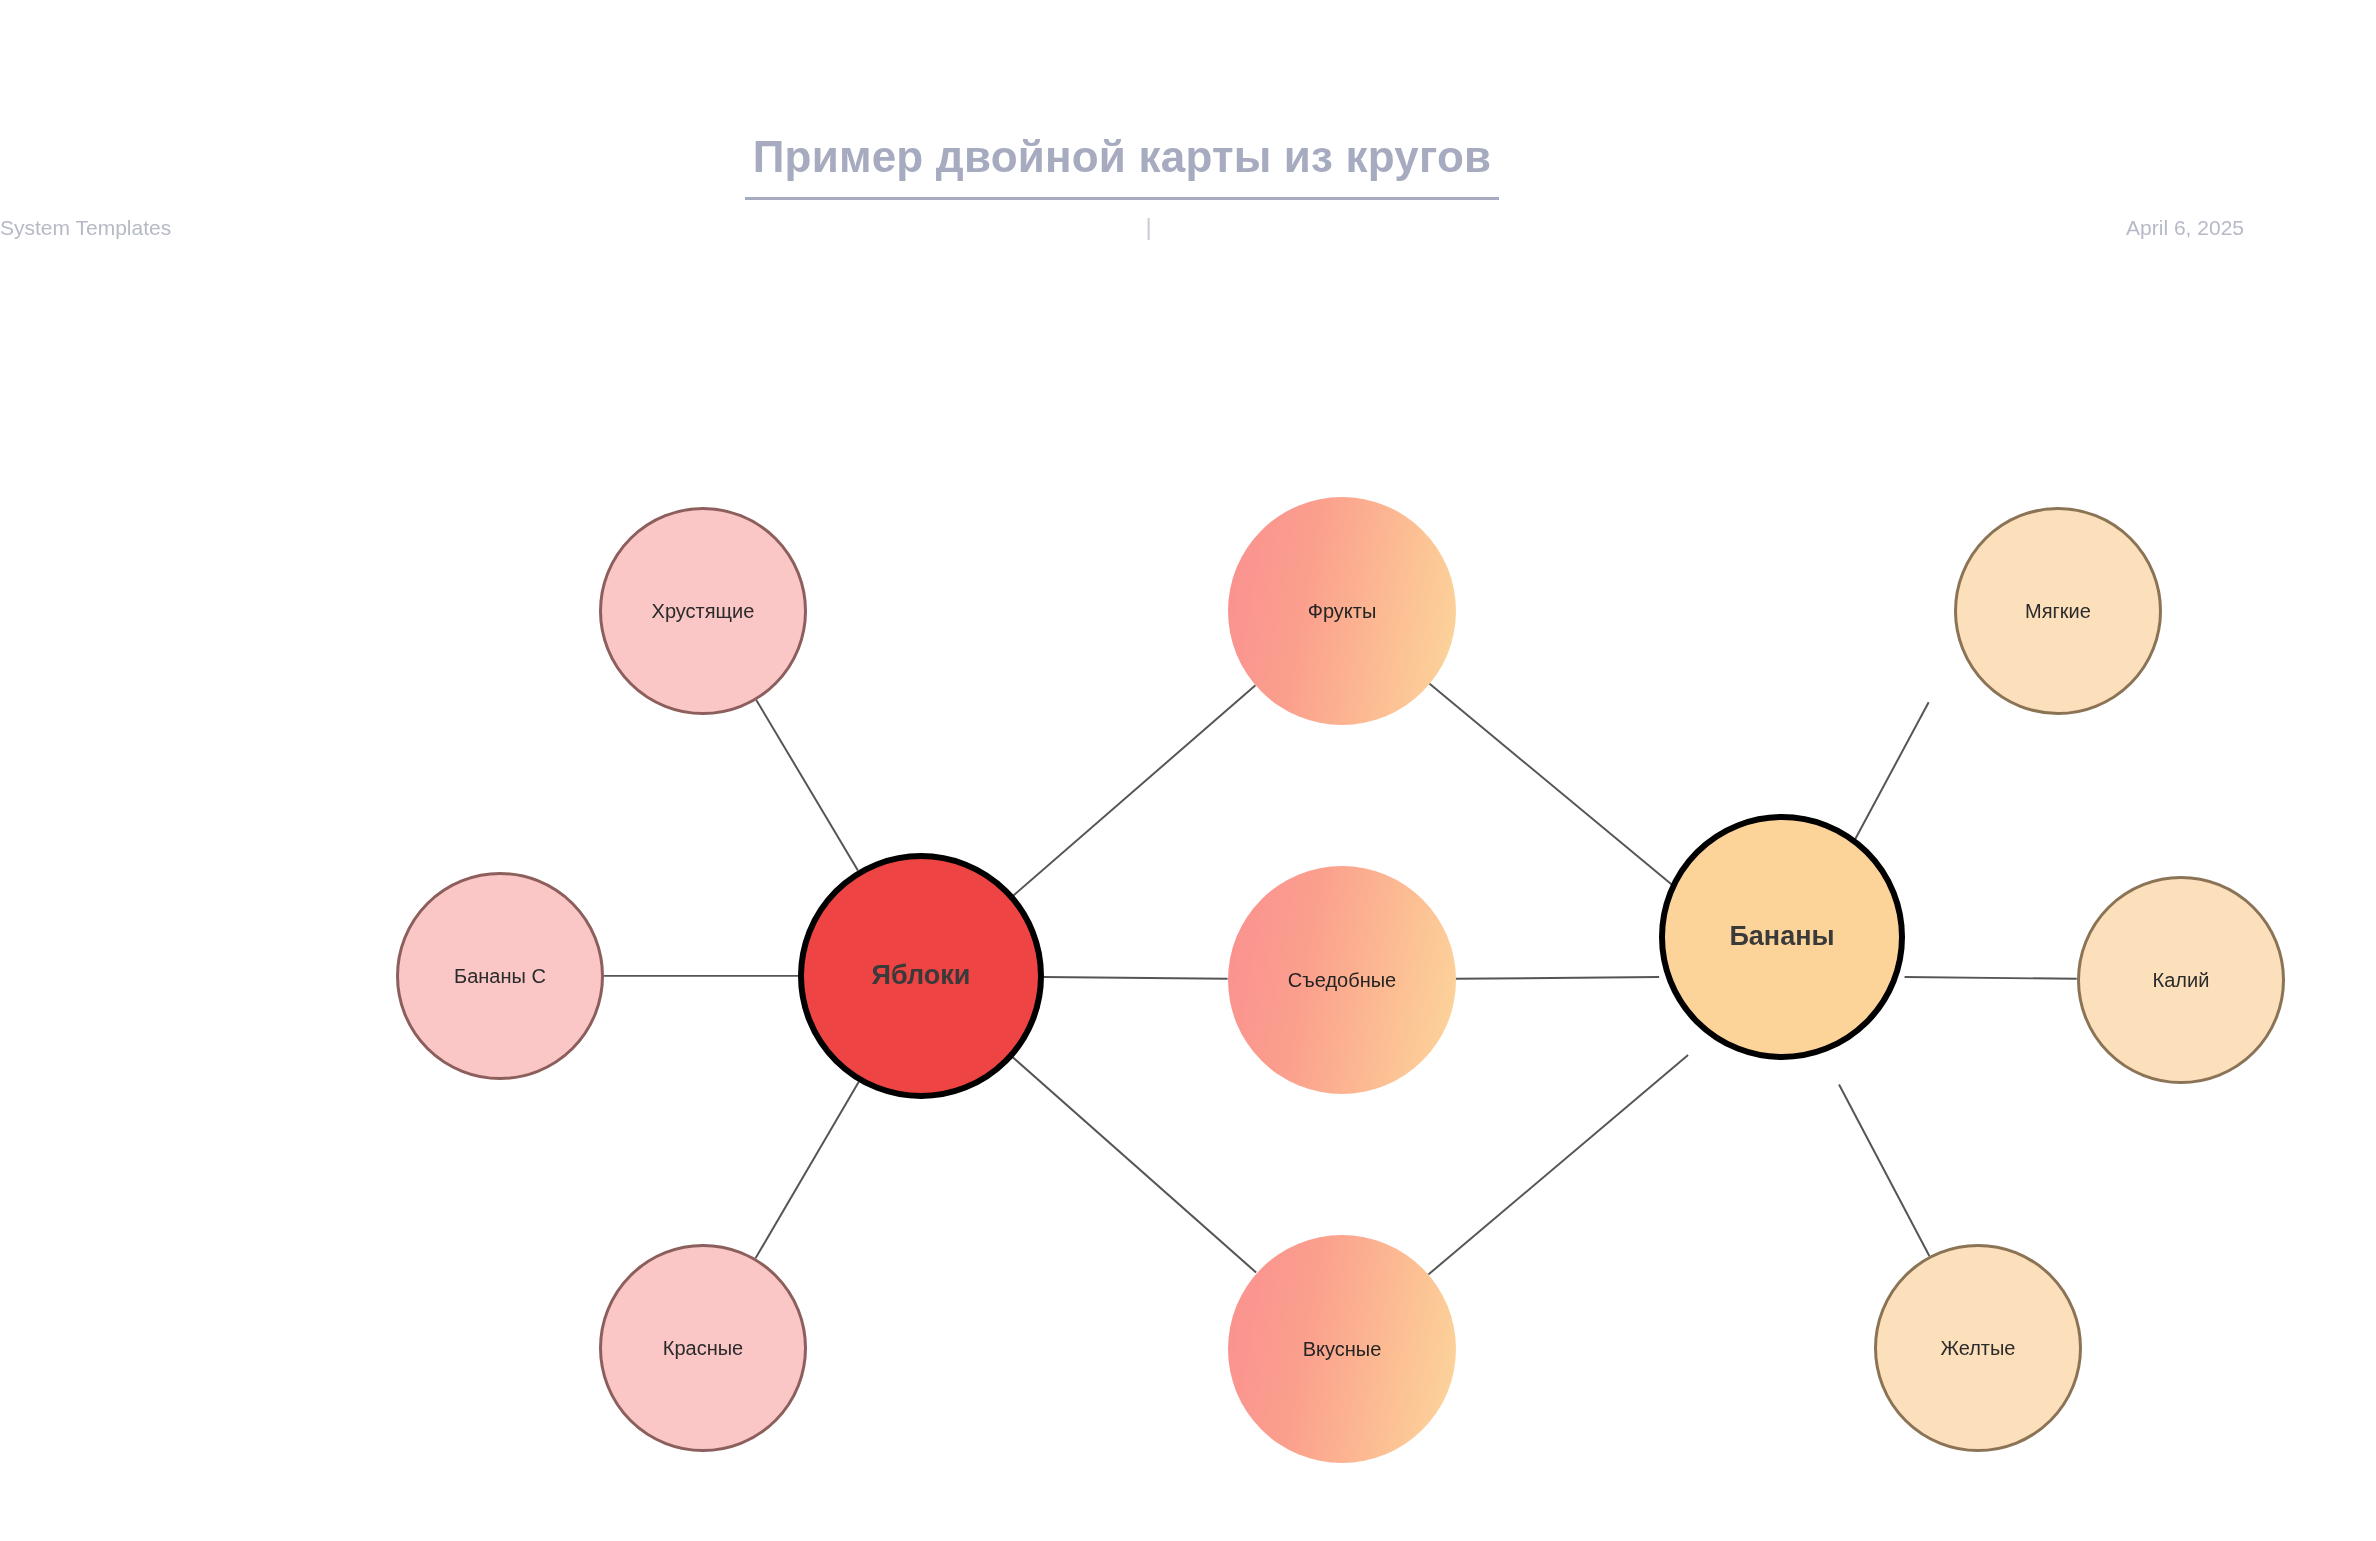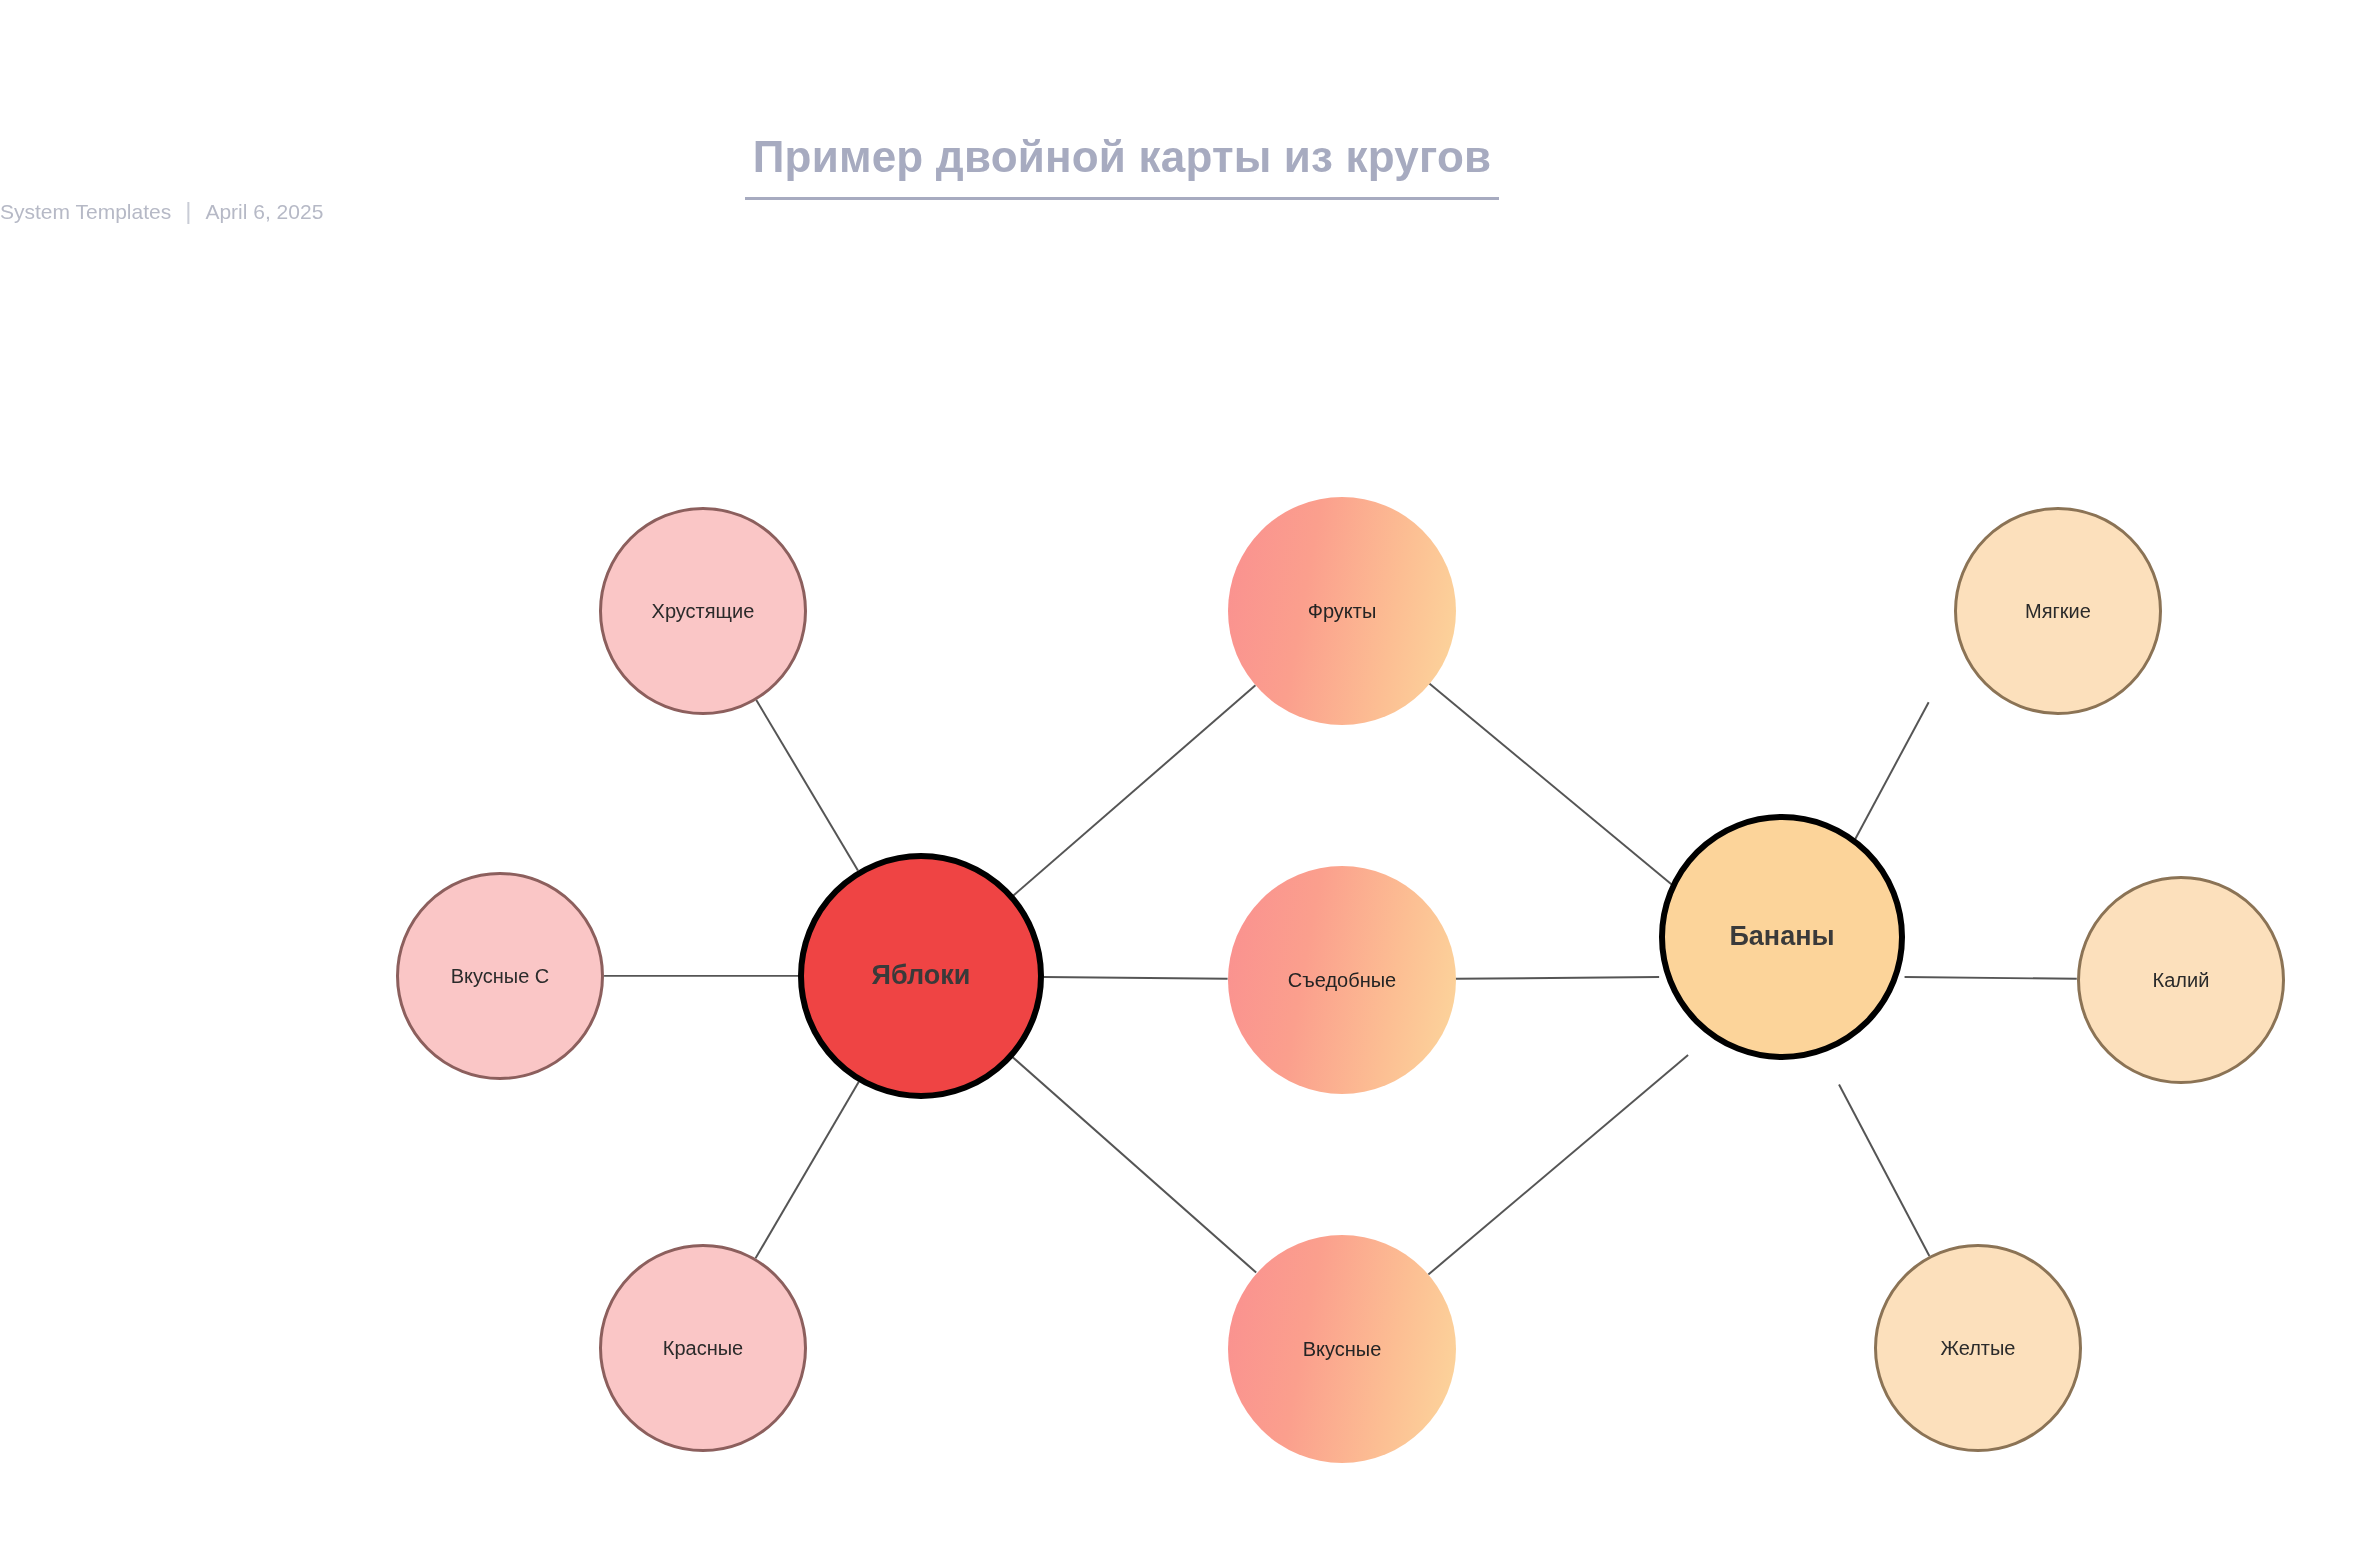--- a/index.html
+++ b/index.html
@@ -29,24 +29,25 @@
     font-size: 44px;
     font-weight: bold;
     color: #a7abc0;
     letter-spacing: 0.2px;
     line-height: 1.1;
     padding: 0 8px 16px 8px;
     border-bottom: 3px solid #a7abc0;
     white-space: nowrap;
   }
   #subtitle-row {
+    margin-top: 16px;
     font-size: 21px;
     color: #b6b9c6;
     display: flex;
-    justify-content: flex-start;
+    justify-content: space-between;
     align-items: center;
     gap: 14px;
     white-space: nowrap;
   }
   #subtitle-sep {
     color: #c9ccd6;
     font-size: 24px;
     line-height: 1;
     position: relative;
     top: -1px;
@@ -150,21 +151,21 @@
       <div class="node center left" style="left: 798px; top: 853px; width: 246px; height: 246px;">
         <span class="node-label">Яблоки</span>
       </div>
       <div class="node center right" style="left: 1659px; top: 814px; width: 246px; height: 246px;">
         <span class="node-label">Бананы</span>
       </div>
       <div class="node side left" style="left: 599px; top: 507px; width: 208px; height: 208px;">
         <span class="node-label">Хрустящие</span>
       </div>
       <div class="node side left" style="left: 396px; top: 872px; width: 208px; height: 208px;">
-        <span class="node-label">Вкусные C</span>
+        <span class="node-label">Бананы C</span>
       </div>
       <div class="node side left" style="left: 599px; top: 1244px; width: 208px; height: 208px;">
         <span class="node-label">Красные</span>
       </div>
       <div class="node shared" style="left: 1228px; top: 497px; width: 228px; height: 228px;">
         <span class="node-label">Фрукты</span>
       </div>
       <div class="node shared" style="left: 1228px; top: 866px; width: 228px; height: 228px; justify-content: center;">
         <span class="node-label">Съедобные</span>
       </div>

